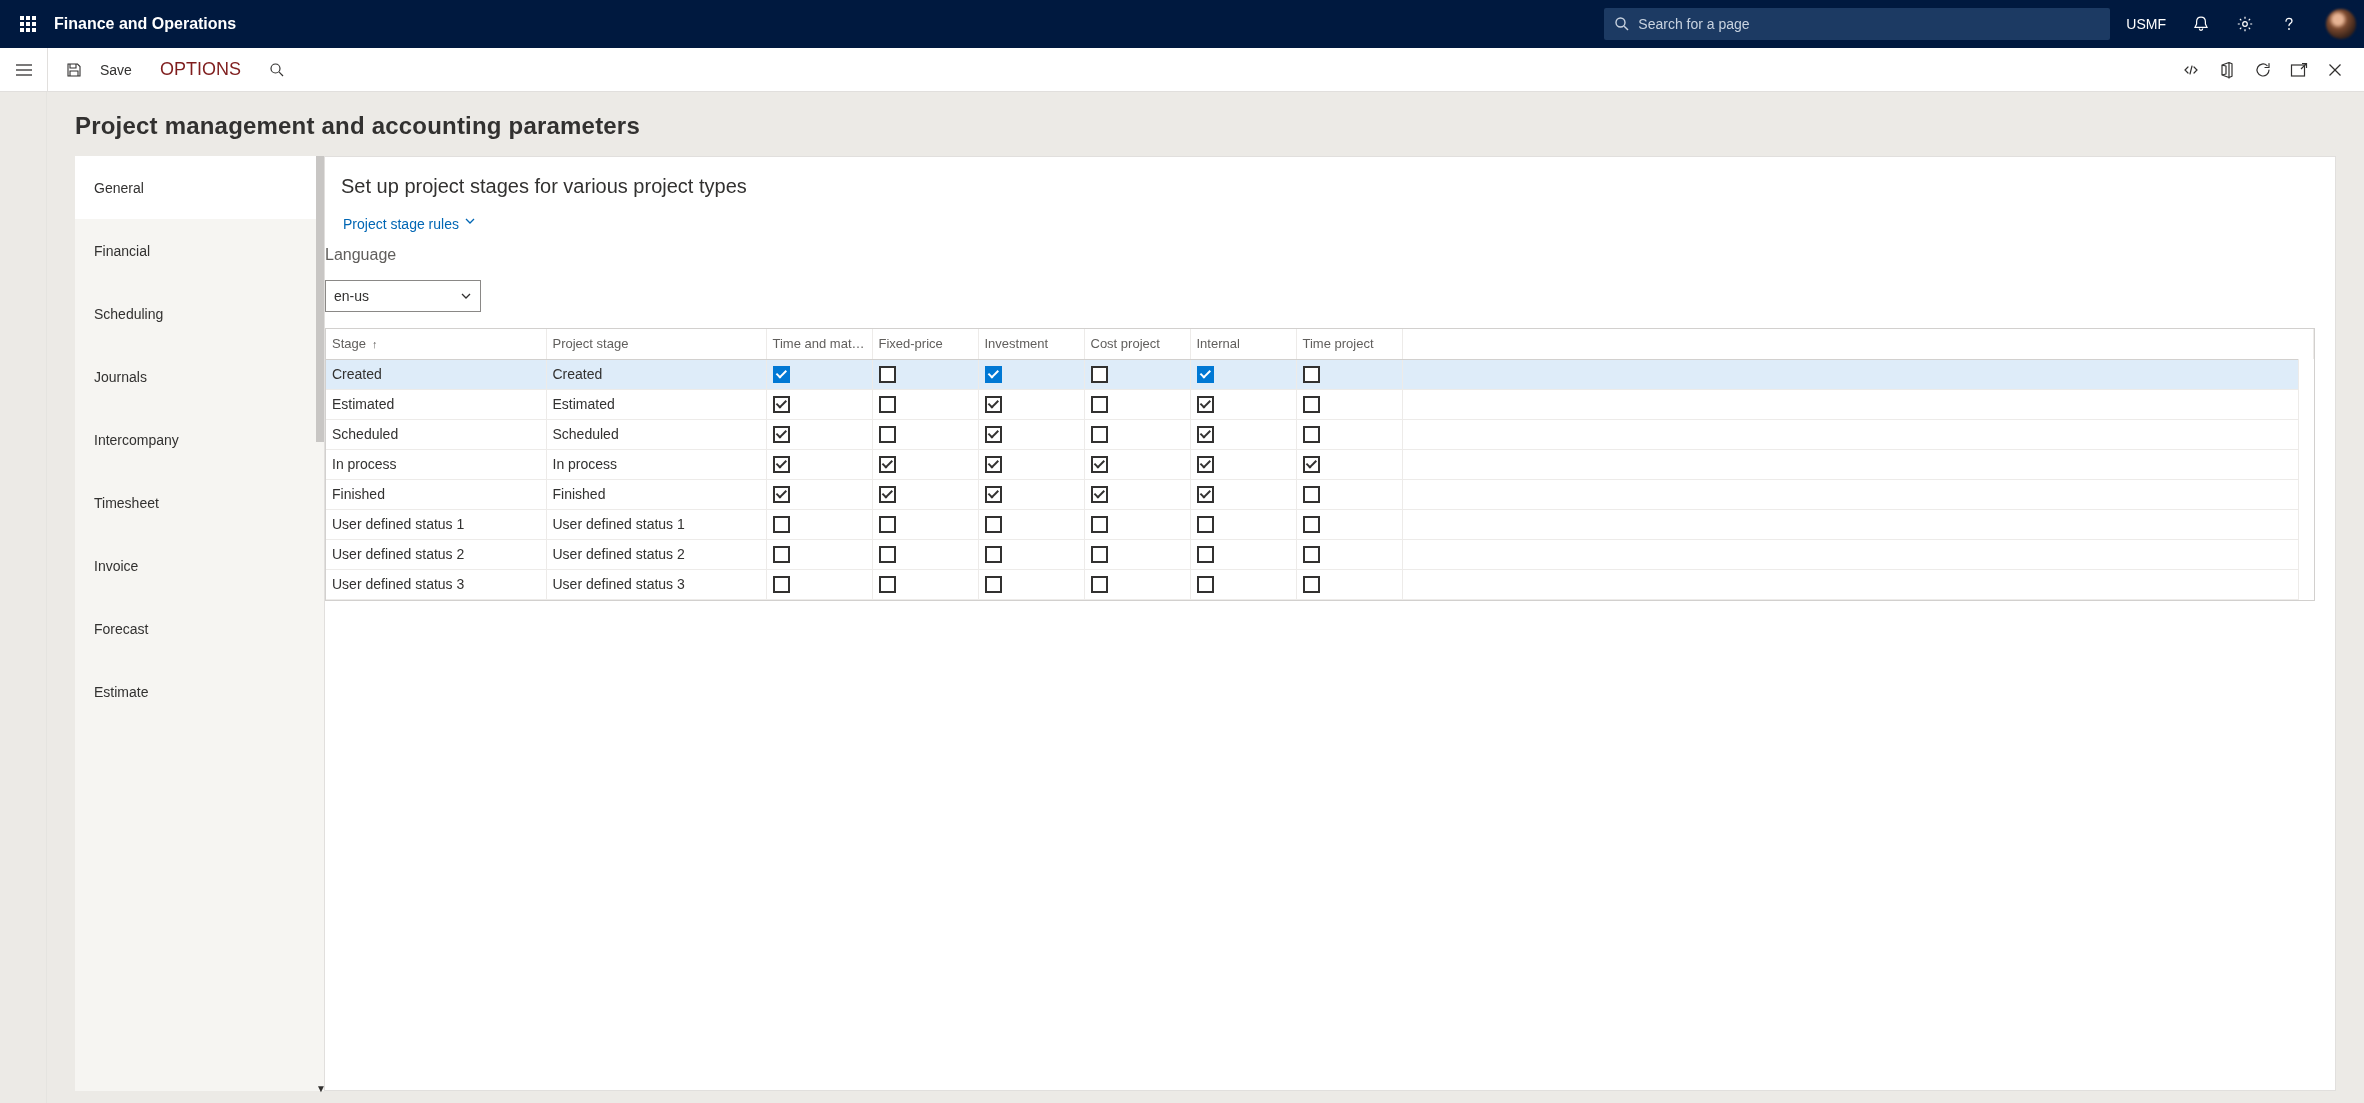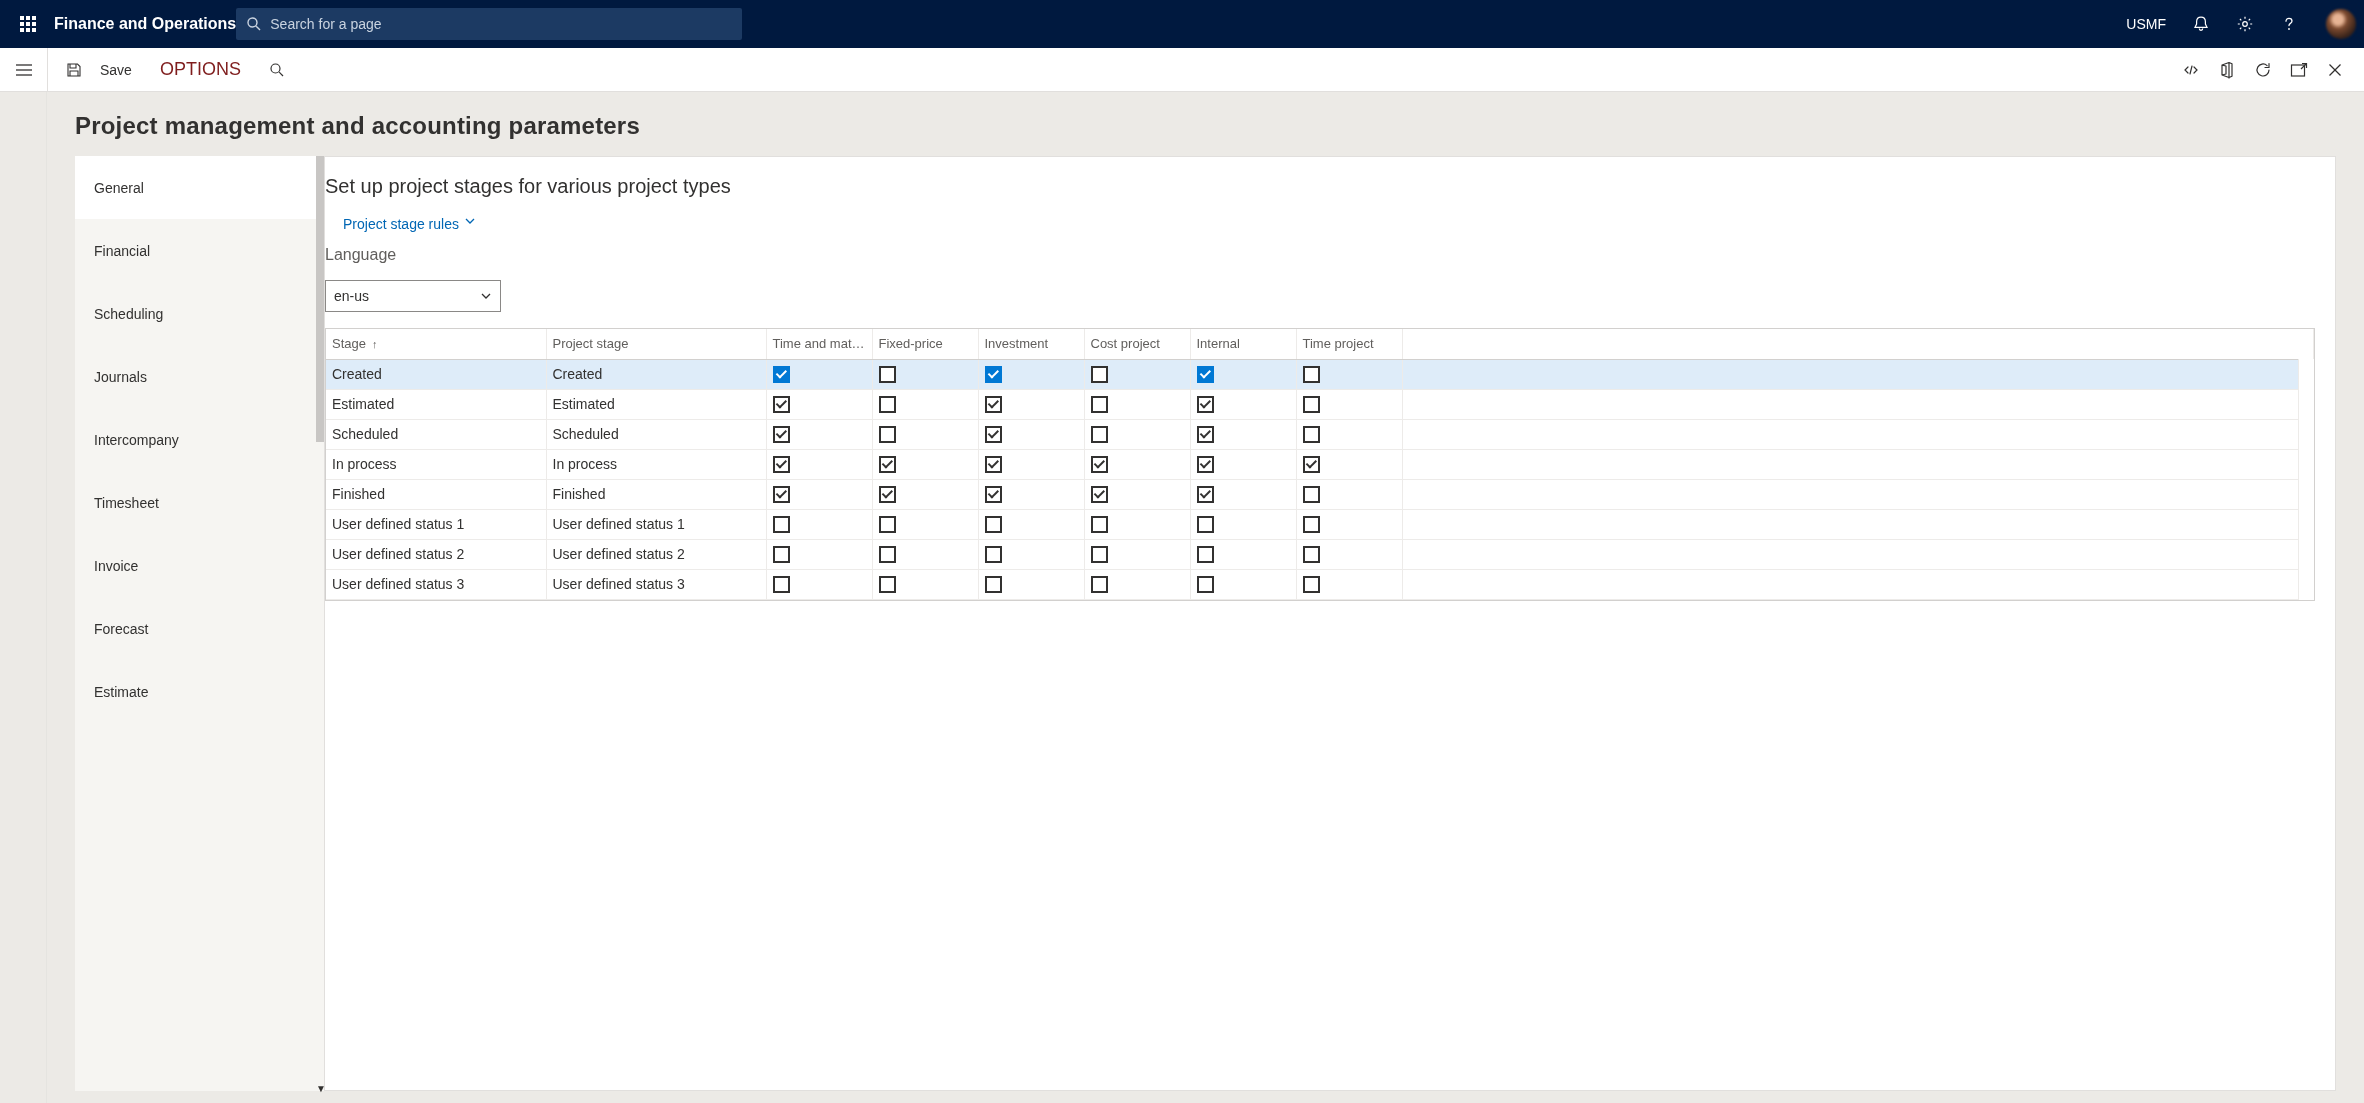--- a/index.html
+++ b/index.html
@@ -3,21 +3,21 @@
   <meta charset="utf-8">
   <style>
     * { box-sizing: border-box; margin: 0; padding: 0; }
     html, body { height: 100%; font-family: "Segoe UI", Arial, sans-serif; font-size: 14px; color: #323130; background: #eceae6; }
     
     .top-bar { height: 48px; background: #00193f; color: #fff; display: flex; align-items: center; padding: 0 8px 0 4px; }
     .waffle { width: 48px; height: 48px; display: flex; align-items: center; justify-content: center; cursor: pointer; }
     .waffle-grid { display: grid; grid-template-columns: repeat(3,4px); grid-template-rows: repeat(3,4px); gap: 2px; }
     .waffle-grid span { background: #fff; width: 4px; height: 4px; }
     .app-title { font-weight: 600; font-size: 16px; margin-left: 2px; }
-    .search-box-wrap { flex: 1; display: flex; justify-content: flex-start; }
+    .search-box-wrap { flex: 1; display: flex; justify-content: flex-end; }
     .search-box { display: flex; align-items: center; height: 32px; width: 506px; background: #1c3a63; border-radius: 2px; padding: 0 10px; color: #c9d3e0; }
     .search-box input { flex: 1; background: transparent; border: none; color: #fff; font-size: 14px; outline: none; }
     .search-box input::placeholder { color: #c9d3e0; }
     .top-actions { display: flex; align-items: center; gap: 18px; margin-left: 16px; }
     .icon-btn { width: 26px; height: 26px; display: flex; align-items: center; justify-content: center; cursor: pointer; color: #fff; }
     .company-label { font-size: 14px; color: #fff; margin-right: 4px; }
     .avatar { width: 30px; height: 30px; border-radius: 50%; background: radial-gradient(circle at 40% 35%, #e7b494 0 18%, #7c4a2f 35%, #38231a 70%); margin-left: 6px; filter: blur(1px); }
     
     .action-pane-wrap { display: flex; height: 44px; background: #fff; border-bottom: 1px solid #e1dfdd; }
     .left-rail-toggle { width: 48px; display: flex; align-items: center; justify-content: center; border-right: 1px solid #e1dfdd; cursor: pointer; }
@@ -36,24 +36,24 @@
     
     .side-nav { position: relative; width: 250px; background: #f6f5f2; border-right: 1px solid #e1dfdd; display: flex; flex-direction: column; }
     .side-nav .item { height: 63px; display: flex; align-items: center; padding: 0 16px; font-size: 14px; color: #323130; cursor: pointer; border-left: 3px solid transparent; }
     .side-nav .item.selected { background: #fff; }
     .side-nav .scroll-ind { position: absolute; right: 0; top: 0; width: 8px; height: 286px; background: #c8c6c4; }
     .side-nav .caret { position: absolute; font-size: 10px; color: #323130; right: -2px; }
     .side-nav .caret.up { top: -3px; }
     .side-nav .caret.down { bottom: -3px; }
     
     .main-panel { flex: 1; background: #fff; border: 1px solid #e1dfdd; border-left: none; display: flex; flex-direction: column; padding: 18px 16px 6px 0; }
-    .section-title { font-size: 20px; font-weight: 400; margin: 0 0 18px 0; padding-left: 0; }
+    .section-title { font-size: 20px; font-weight: 400; margin: 0 0 18px 0; padding-left: 16px; }
     .link-dd { display: inline-flex; align-items: flex-start; gap: 6px; color: #0066b4; font-size: 14px; padding-left: 18px; cursor: pointer; margin-bottom: 14px; }
     .field-label { font-size: 16px; color: #605e5c; padding-left: 0; margin-bottom: 16px; }
-    .lang-select { position: relative; width: 176px; height: 32px; border: 1px solid #8a8886; background: #fff; display: flex; align-items: center; padding: 0 8px; margin-bottom: 16px; cursor: pointer; }
+    .lang-select { position: relative; width: 156px; height: 32px; border: 1px solid #8a8886; background: #fff; display: flex; align-items: center; padding: 0 8px; margin-bottom: 16px; cursor: pointer; }
     .lang-select .chev { position: absolute; right: 8px; }
     
     .grid-wrap { position: relative; border: 1px solid #d2d0ce; margin-right: 4px; }
     table.grid { width: 100%; border-collapse: collapse; table-layout: fixed; }
     table.grid th { height: 30px; text-align: left; font-weight: 400; font-size: 13px; color: #605e5c; padding: 0 6px; border-bottom: 1px solid #d2d0ce; border-right: 1px solid #edebe9; background: #fff; white-space: nowrap; overflow: hidden; text-overflow: ellipsis; }
     table.grid td { height: 30px; padding: 0 6px; border-bottom: 1px solid #edebe9; border-right: 1px solid #edebe9; font-size: 14px; white-space: nowrap; overflow: hidden; text-overflow: ellipsis; }
     table.grid tr.sel td { background: #deecf9; }
     table.grid td.chkcell { text-align: left; }
     .sort-arrow { font-size: 11px; margin-left: 6px; }
     .cbx { width: 17px; height: 17px; border: 2px solid #323130; display: inline-flex; align-items: center; justify-content: center; vertical-align: middle; cursor: pointer; background: #fff; }

